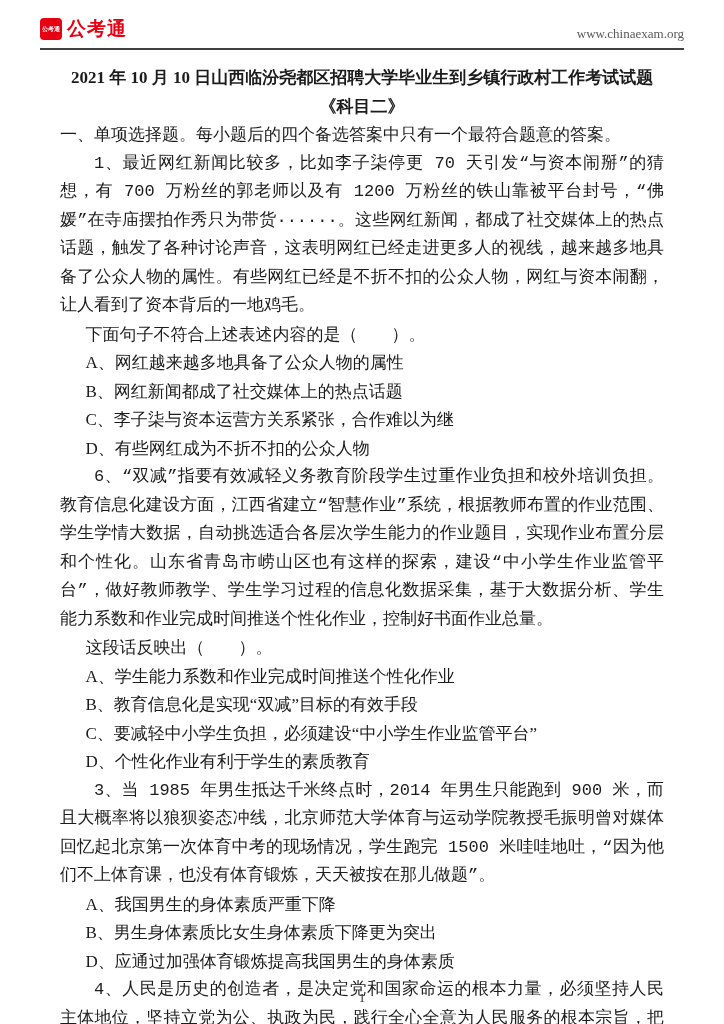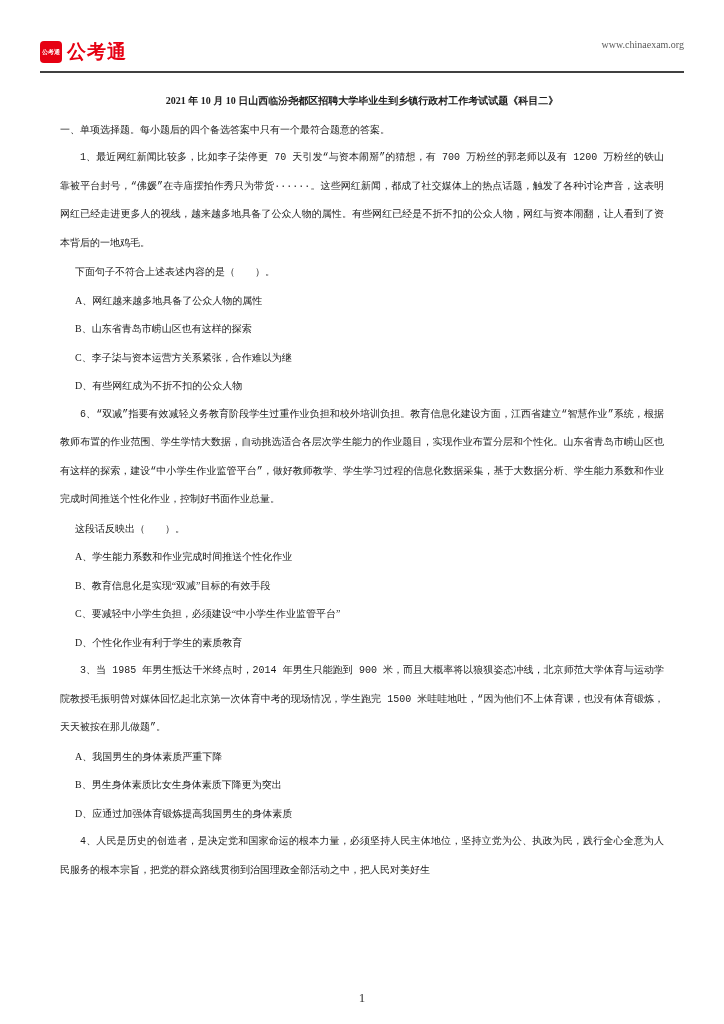--- a/index.html
+++ b/index.html
@@ -9,26 +9,26 @@
     width: 724px;
     height: 1024px;
     background: #ffffff;
     font-family: "Liberation Serif", "DejaVu Serif", serif;
     color: #1c1c1c;
     overflow: hidden;
   }
   
   .header {
     margin: 0 40px;
-    padding-top: 39px;
+    padding-top: 16px;
     padding-bottom: 6px;
     border-bottom: 2px solid #404040;
     display: flex;
     justify-content: space-between;
-    align-items: flex-start;
+    align-items: flex-end;
   }
   .brand { display: flex; align-items: center; gap: 5px; }
   .logo-badge {
     display: inline-flex;
     align-items: center;
     justify-content: center;
     width: 22px;
     height: 22px;
     border-radius: 4px;
     background: #e60012;
@@ -40,31 +40,31 @@
   }
   .logo-text {
     color: #e60012;
     font-size: 19px;
     font-weight: bold;
     font-family: "Liberation Sans", sans-serif;
     letter-spacing: 1px;
   }
   .site-url {
     color: #5a5a5a;
-    font-size: 10px;
+    font-size: 13px;
     font-family: "Liberation Serif", "DejaVu Serif", serif;
     margin-left: 44px;
   }
   
   .content {
     margin: 14px 60px 0 60px;
   }
   .content p, .content h1 {
     margin: 0;
-    font-size: 10px;
+    font-size: 17px;
     line-height: 28.5px;
     font-weight: normal;
   }
   .doc-title {
     text-align: center;
     font-weight: bold !important;
   }
   .section-heading b { font-weight: normal; }
   .q-body {
     text-align: justify;
@@ -103,21 +103,21 @@
   <main class="content">
 
     <h1 class="doc-title">2021 年 10 月 10 日山西临汾尧都区招聘大学毕业生到乡镇行政村工作考试试题《科目二》</h1>
 
     <p class="section-heading"><b>一、单项选择题。</b><span>每小题后的四个备选答案中只有一个最符合题意的答案。</span></p>
 
     <section class="question">
       <p class="q-body">1、最近网红新闻比较多，比如李子柒停更 70 天引发“与资本闹掰”的猜想，有 700 万粉丝的郭老师以及有 1200 万粉丝的铁山靠被平台封号，“佛媛”在寺庙摆拍作秀只为带货······。这些网红新闻，都成了社交媒体上的热点话题，触发了各种讨论声音，这表明网红已经走进更多人的视线，越来越多地具备了公众人物的属性。有些网红已经是不折不扣的公众人物，网红与资本闹翻，让人看到了资本背后的一地鸡毛。</p>
       <p class="q-stem">下面句子不符合上述表述内容的是（　　）。</p>
       <p class="q-option">A、网红越来越多地具备了公众人物的属性</p>
-      <p class="q-option">B、山东省青岛市崂山区也有这样的探索</p>
+      <p class="q-option">B、网红新闻都成了社交媒体上的热点话题</p>
       <p class="q-option">C、李子柒与资本运营方关系紧张，合作难以为继</p>
       <p class="q-option">D、有些网红成为不折不扣的公众人物</p>
     </section>
 
     <section class="question">
       <p class="q-body">6、“双减”指要有效减轻义务教育阶段学生过重作业负担和校外培训负担。教育信息化建设方面，江西省建立“智慧作业”系统，根据教师布置的作业范围、学生学情大数据，自动挑选适合各层次学生能力的作业题目，实现作业布置分层和个性化。山东省青岛市崂山区也有这样的探索，建设“中小学生作业监管平台”，做好教师教学、学生学习过程的信息化数据采集，基于大数据分析、学生能力系数和作业完成时间推送个性化作业，控制好书面作业总量。</p>
       <p class="q-stem">这段话反映出（　　）。</p>
       <p class="q-option">A、学生能力系数和作业完成时间推送个性化作业</p>
       <p class="q-option">B、教育信息化是实现“双减”目标的有效手段</p>
       <p class="q-option">C、要减轻中小学生负担，必须建设“中小学生作业监管平台”</p>

